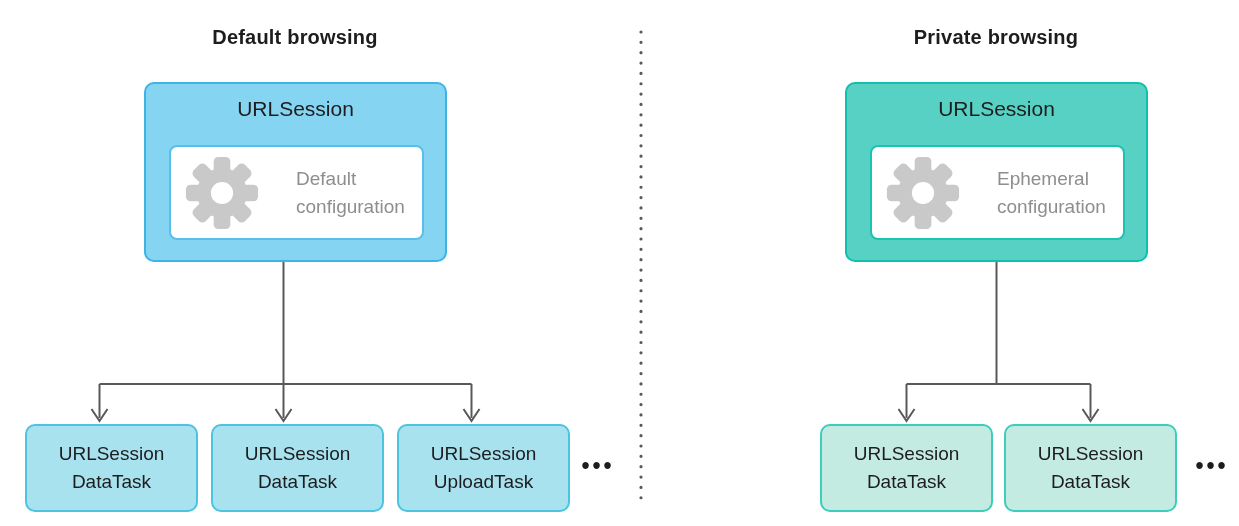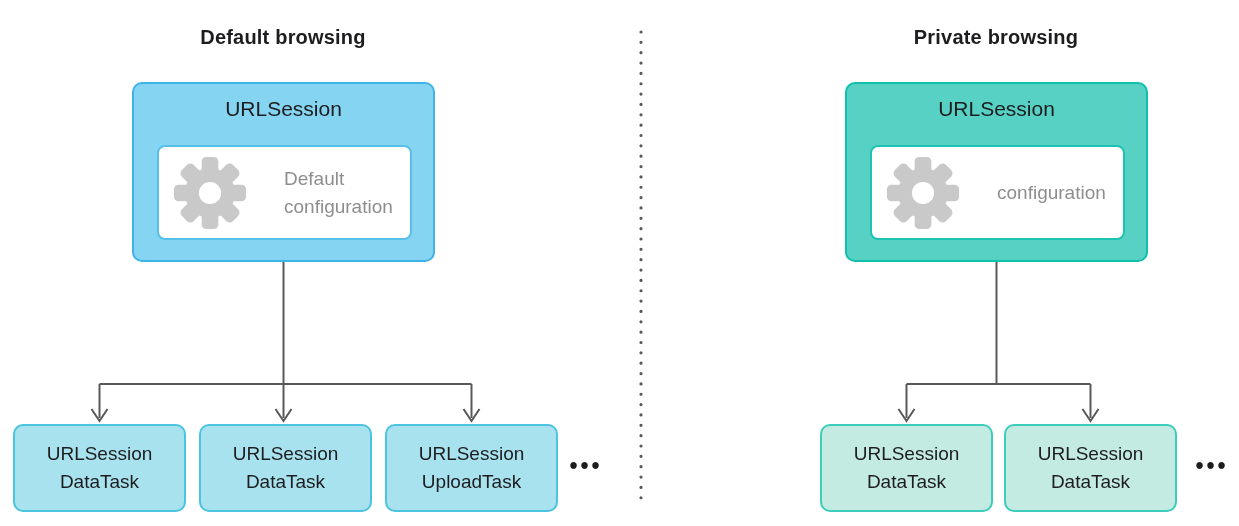--- a/index.html
+++ b/index.html
@@ -1,21 +1,21 @@
 <!DOCTYPE html>
 <html style="--blue-fill: #85D4F2; --blue-border: #3FB2E6; --blue-inner-border: #56C0EA; --blue-task-fill: #A8E2EF; --blue-task-border: #4CC3DF; --teal-fill: #58D1C5; --teal-border: #10BFAE; --teal-inner-border: #1DC2B2; --teal-task-fill: #C4EBE2; --teal-task-border: #3ECCBB; --gear-gray: #C9C9C9; --line-gray: #58585A; --text-dark: #1D1D1F; --text-gray: #8E8E8E;"><head>
 <meta charset="utf-8">
 <style>
   html,body { margin:0; padding:0; background:#ffffff; }
   .canvas {
     position:relative; width:1239px; height:526px; background:#ffffff;
     font-family:"Liberation Sans", sans-serif; overflow:hidden;
   }
   .panel { position:absolute; top:0; height:526px; }
-  .panel-left  { left:0;   width:620px; }
+  .panel-left  { left:12px;   width:620px; }
   .panel-right { left:620px; width:619px; }
 
   .panel-title {
     position:absolute; top:9px; width:300px; text-align:center;
     font-size:20px; font-weight:bold; color:var(--text-dark,#1d1d1f);
     letter-spacing:0.2px;
   }
   .panel-left  .panel-title { left:133px; }
   .panel-right .panel-title { left:226px;text-align:center; }
 
@@ -156,20 +156,21 @@
             <rect x="31" y="1" width="18" height="22" rx="5" transform="rotate(135 40 40)"></rect>
             <rect x="31" y="1" width="18" height="22" rx="5" transform="rotate(180 40 40)"></rect>
             <rect x="31" y="1" width="18" height="22" rx="5" transform="rotate(225 40 40)"></rect>
             <rect x="31" y="1" width="18" height="22" rx="5" transform="rotate(270 40 40)"></rect>
             <rect x="31" y="1" width="18" height="22" rx="5" transform="rotate(315 40 40)"></rect>
             <circle cx="40" cy="40" r="27"></circle>
           </g>
           <circle cx="40" cy="40" r="12" fill="#ffffff"></circle>
         </svg>
         <div class="config-text">
+          <div>Ephemeral</div>
           <div>configuration</div>
         </div>
       </div>
     </div>
 
     <div class="task-box" style="left:200px">
       <div>URLSession</div>
       <div>DataTask</div>
     </div>
     <div class="task-box" style="left:384px">

